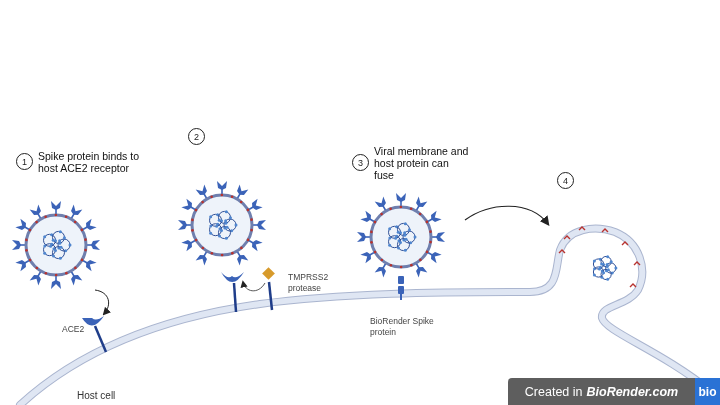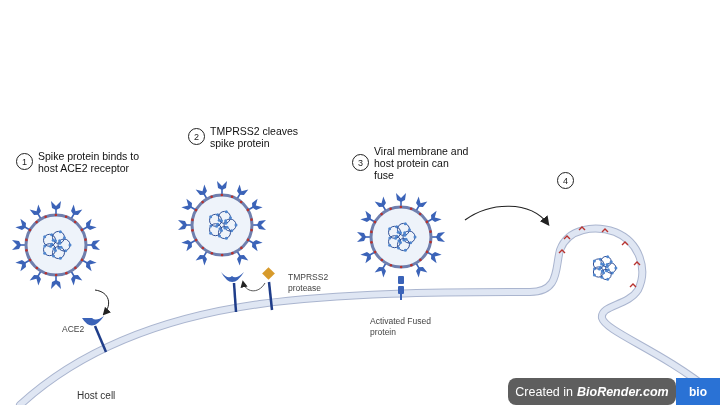--- a/index.html
+++ b/index.html
@@ -4,23 +4,23 @@
 <style>
   html,body{margin:0;padding:0;background:#fff;}
   body{width:720px;height:405px;position:relative;overflow:hidden;font-family:"Liberation Sans",sans-serif;}
   #stage{position:absolute;left:0;top:0;width:720px;height:405px;}
   .step{position:absolute;display:flex;align-items:flex-start;gap:5px;}
   .num{width:15px;height:15px;border:1px solid #222;border-radius:50%;font-size:9px;display:flex;align-items:center;justify-content:center;color:#222;flex:none;margin-top:3px;}
   .stext{font-size:10.5px;line-height:12px;color:#111;}
   .lbl{position:absolute;font-size:8.5px;line-height:11px;color:#444;}
   .host{position:absolute;font-size:10px;color:#333;}
   #watermark{position:absolute;left:508px;top:378px;width:212px;height:27px;display:flex;}
-  #wm-text{background:#5e5e5e;color:#fff;font-size:12.5px;flex:1;display:flex;align-items:center;justify-content:center;border-top-left-radius:4px;border-radius:8px;}
+  #wm-text{background:#5e5e5e;color:#fff;font-size:12.5px;flex:1;display:flex;align-items:center;justify-content:center;border-top-left-radius:4px;}
   #wm-text b{margin-left:4px;font-style:italic;}
-  #wm-logo{background:#2a72d5;color:#fff;width:44px;display:flex;align-items:center;justify-content:center;font-weight:bold;font-size:12px;}
+  #wm-logo{background:#2a72d5;color:#fff;width:25px;display:flex;align-items:center;justify-content:center;font-weight:bold;font-size:12px;}
 </style>
 </head>
 <body>
 
 <div id="stage">
   <svg id="art" width="720" height="405">
       <defs>
         <marker id="ah" markerWidth="8" markerHeight="8" refX="6" refY="4" orient="auto">
           <path d="M0,0 L8,4 L0,8 z" fill="#222"></path>
         </marker>
@@ -360,24 +360,20 @@
   <div class="step" style="left:16px;top:150px;">
     <div class="num">1</div>
     <div class="stext">
       <div>Spike protein binds to</div>
       <div>host ACE2 receptor</div>
     </div>
   </div>
 
   <div class="step" style="left:188px;top:125px;">
     <div class="num">2</div>
-    <div class="stext">
-      <div>TMPRSS2 cleaves</div>
-      <div>spike protein</div>
-    </div>
   </div>
 
   <div class="step" style="left:352px;top:145px;">
     <div class="num" style="margin-top:9px">3</div>
     <div class="stext">
       <div>Viral membrane and</div>
       <div>host protein can</div>
       <div>fuse</div>
     </div>
   </div>
@@ -385,21 +381,21 @@
   <div class="step" style="left:557px;top:169px;">
     <div class="num">4</div>
   </div>
 
   <div class="lbl" style="left:62px;top:324px;">ACE2</div>
   <div class="lbl" style="left:288px;top:272px;">
     <div>TMPRSS2</div>
     <div>protease</div>
   </div>
   <div class="lbl" style="left:370px;top:316px;">
-    <div>Activated Fused</div>
+    <div>BioRender Spike</div>
     <div>protein</div>
   </div>
   <div class="host" style="left:77px;top:390px;">Host cell</div>
 
   <div id="watermark">
     <div id="wm-text">
       <span>Created in</span>
         <b>BioRender.com</b>
     </div>
     <div id="wm-logo">bio</div>

